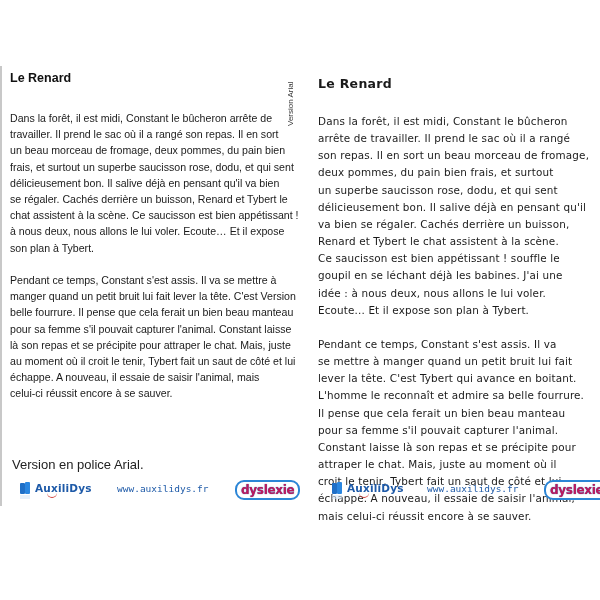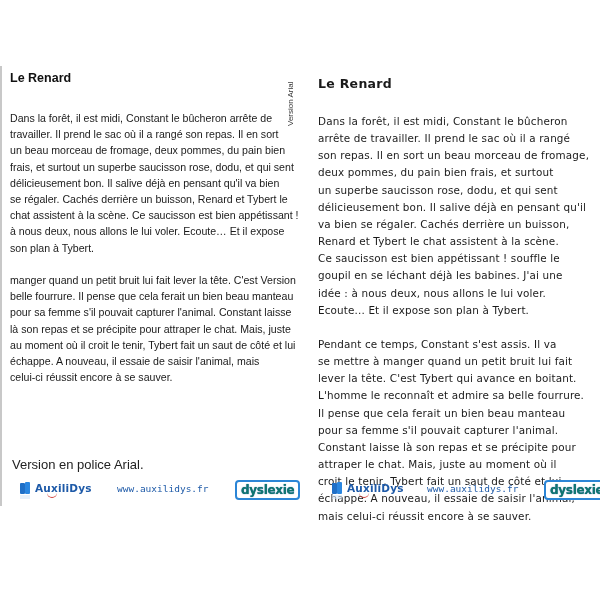--- a/index.html
+++ b/index.html
@@ -72,24 +72,24 @@
     }
 
     .site-link {
       position: absolute; left: 97px; top: 3px;
       font-family: "DejaVu Sans Mono", monospace; font-size: 9.5px; color: #1e5aa8;
       text-decoration: none; white-space: nowrap;
     }
 
     .dyslexie-logo {
       position: absolute; left: 215px; top: 0;
-      height: 20px; padding: 0 4px; border-radius: 4px;
+      height: 20px; padding: 0 4px; border-radius: 9px;
       background: #ffffff; border: 2px solid #2b85d6;
       font-family: "DejaVu Sans", sans-serif; font-weight: bold; font-size: 12px; line-height: 16px;
-      color: #0f766e; letter-spacing: -0.3px; white-space: nowrap;
+      color: #be185d; letter-spacing: -0.3px; white-space: nowrap;
       text-shadow: 0 0 1px #0f4f9c;
     }
     .footer-right .brand { left: 2px; }
     .footer-right .site-link { left: 97px; }
     .footer-right .dyslexie-logo { left: 214px; }
   </style>
 </head>
 <body>
 
 <div class="left-border"></div>
@@ -104,20 +104,21 @@
       <span class="para-line">un beau morceau de fromage, deux pommes, du pain bien</span>
       <span class="para-line">frais, et surtout un superbe saucisson rose, dodu, et qui sent</span>
       <span class="para-line">délicieusement bon. Il salive déjà en pensant qu'il va bien</span>
       <span class="para-line">se régaler. Cachés derrière un buisson, Renard et Tybert le</span>
       <span class="para-line">chat assistent à la scène. Ce saucisson est bien appétissant !</span>
       <span class="para-line">à nous deux, nous allons le lui voler. Ecoute… Et il expose</span>
       <span class="para-line">son plan à Tybert.</span>
     </p>
     <div class="para-gap-left"></div>
     <p>
+      <span class="para-line">Pendant ce temps, Constant s'est assis. Il va se mettre à</span>
       <span class="para-line">manger quand un petit bruit lui fait lever la tête. C'est Version</span>
       <span class="para-line">belle fourrure. Il pense que cela ferait un bien beau manteau</span>
       <span class="para-line">pour sa femme s'il pouvait capturer l'animal. Constant laisse</span>
       <span class="para-line">là son repas et se précipite pour attraper le chat. Mais, juste</span>
       <span class="para-line">au moment où il croit le tenir, Tybert fait un saut de côté et lui</span>
       <span class="para-line">échappe. A nouveau, il essaie de saisir l'animal, mais</span>
       <span class="para-line">celui-ci réussit encore à se sauver.</span>
     </p>
   </div>
 

